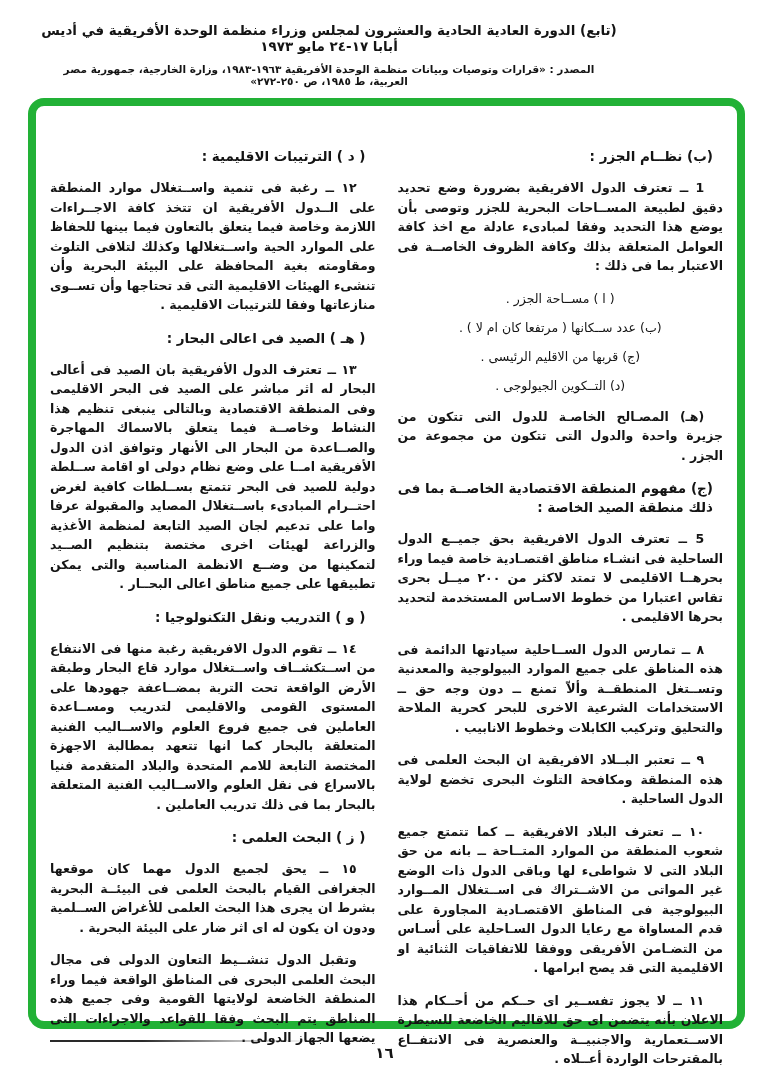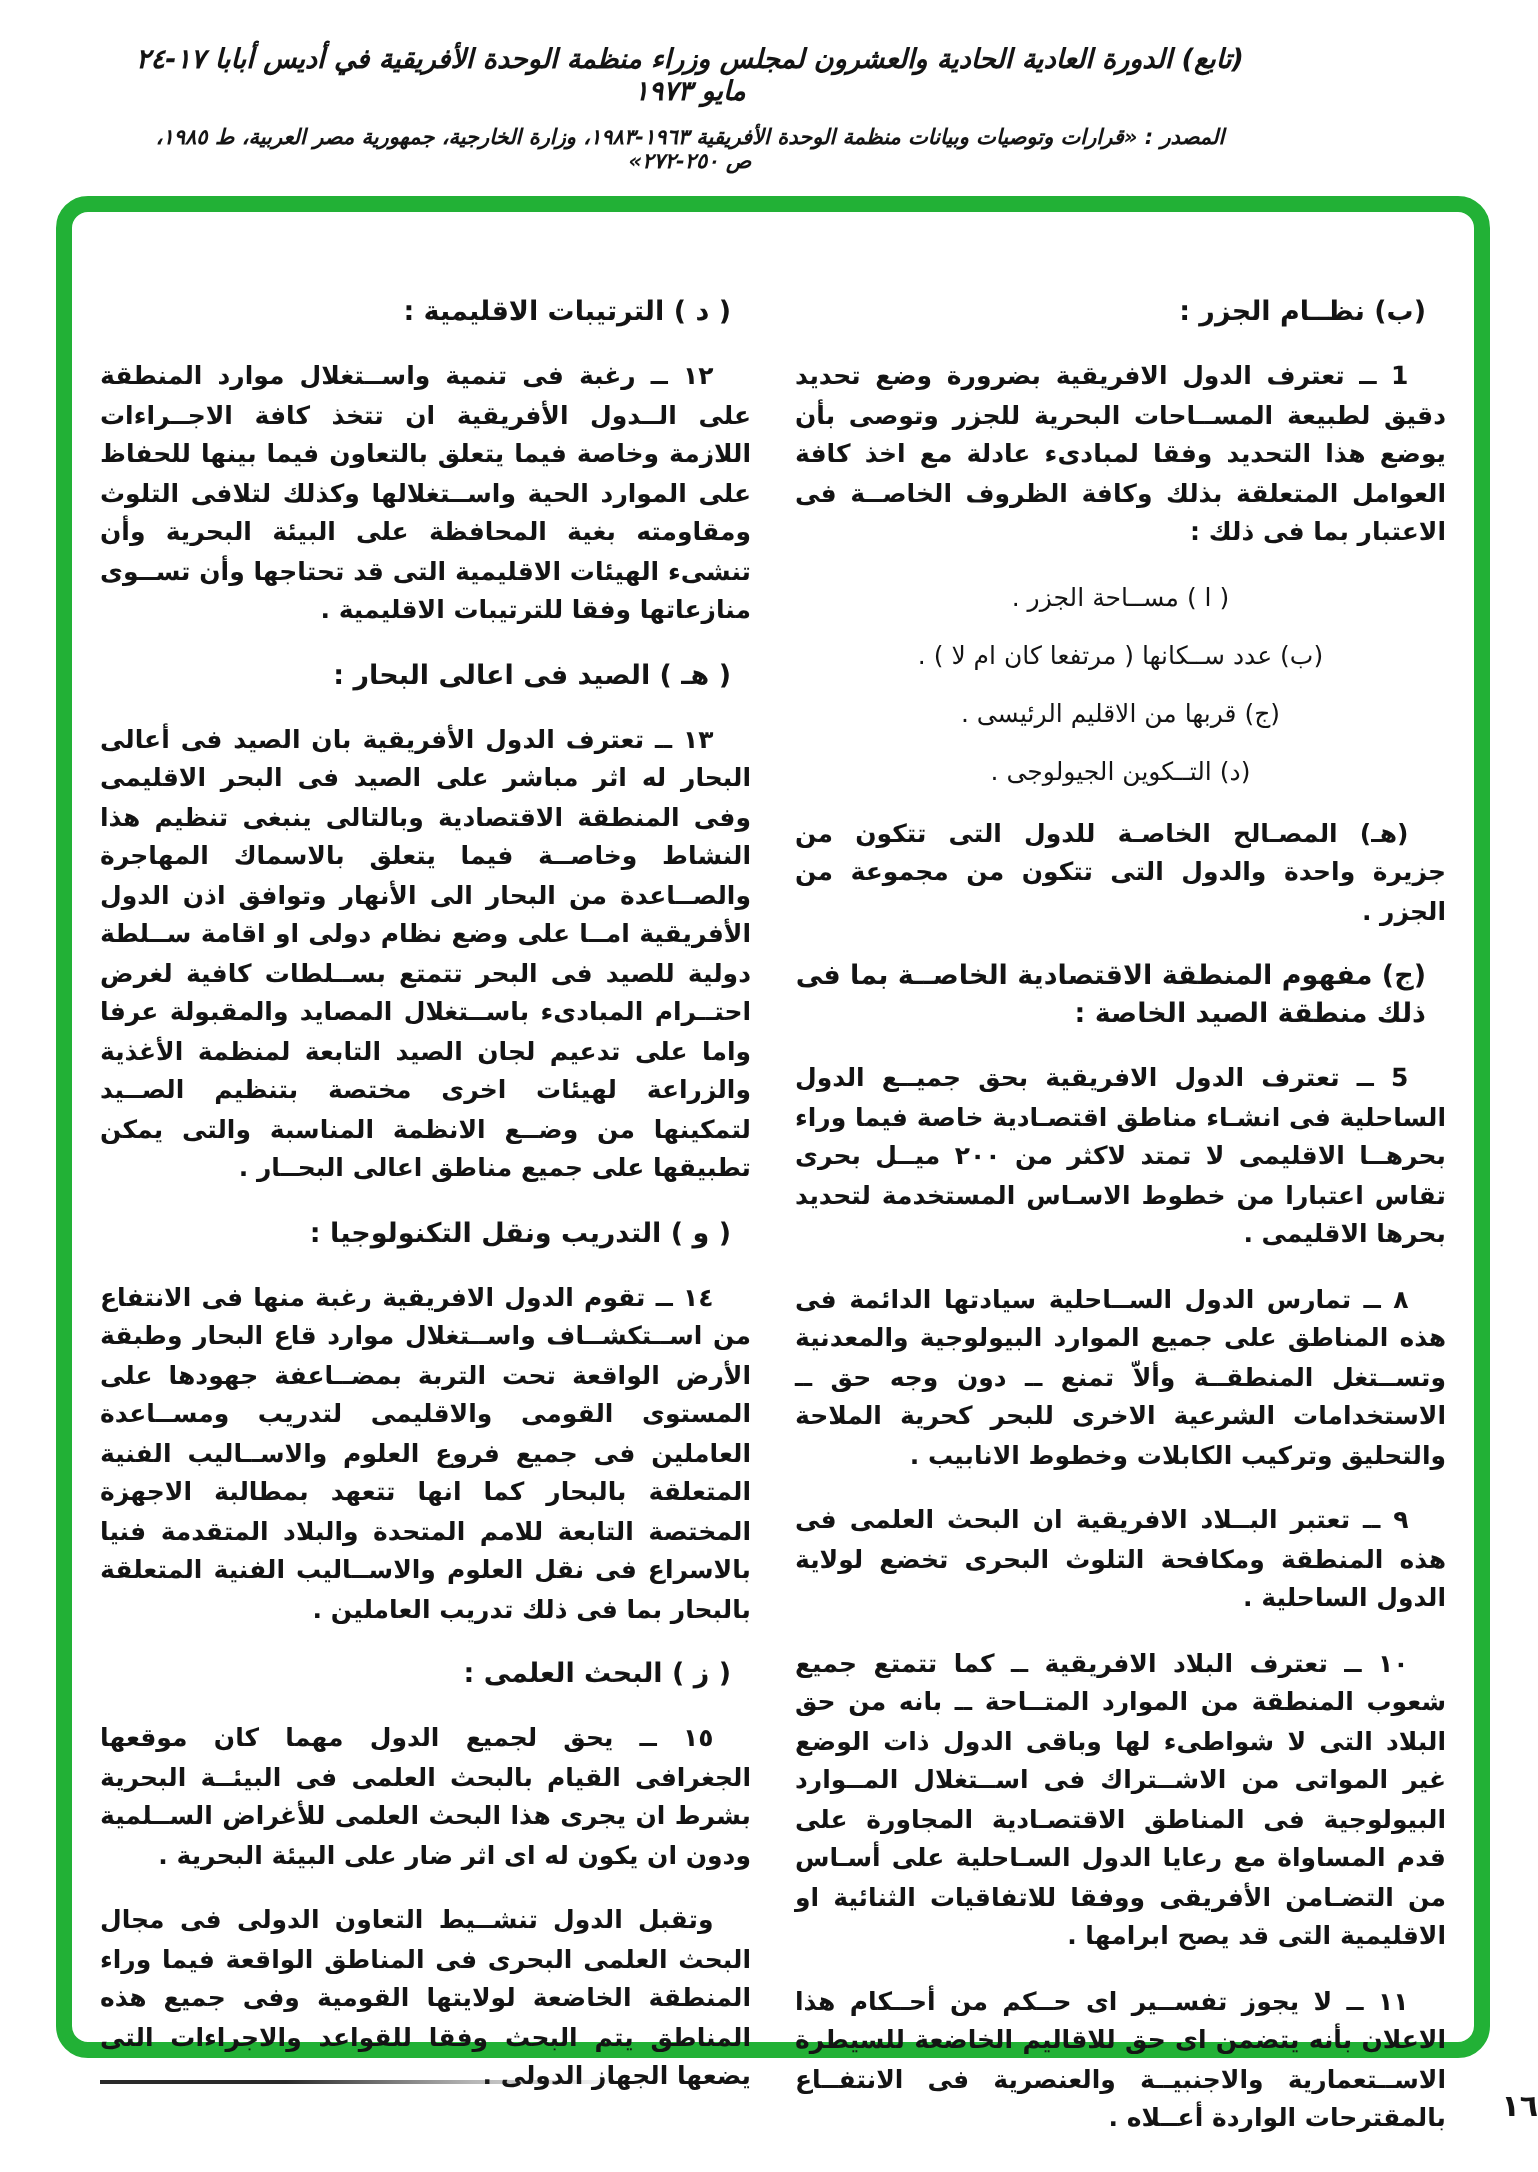--- a/index.html
+++ b/index.html
@@ -1,21 +1,21 @@
 <!DOCTYPE html>
 <html lang="ar" dir="rtl"><head>
 <meta charset="utf-8">
 <style>
   * { margin:0; padding:0; box-sizing:border-box; }
   html,body { background:#ffffff; }
   body {
     width:769px; height:1086px; position:relative; overflow:hidden;
     font-family:"DejaVu Sans", sans-serif; color:#141414; direction:rtl;
   }
-  .header { position:absolute; top:22px; left:16px; width:658px; text-align:center;font-style:italic; }
+  .header { position:absolute; top:22px; left:0; width:658px; text-align:center; }
   .header-title { font-size:13.5px; font-weight:bold; letter-spacing:0; padding:0 40px; }
   .header-source { font-size:10.5px; font-weight:bold; margin-top:9px; padding:0 60px; }
 
   .doc-frame {
     position:absolute; top:98px; left:28px; width:717px; height:931px;
     border:8px solid #22b136; border-radius:16px; background:#ffffff;
     padding:24px 10px 16px 10px;
   }
   .columns { display:flex; gap:14px; height:100%; }
   .col { flex:1 1 0; min-width:0; padding:0 4px; }
@@ -34,21 +34,21 @@
   .li {
     font-weight:normal; font-size:12.5px; line-height:19px;
     text-align:center; margin:10px 0;
   }
   .footer-rule {
     position:absolute; top:1040px; left:50px; width:265px; height:2px;
     background:linear-gradient(to right, #2a2a2a 35%, rgba(42,42,42,0.35) 70%, rgba(42,42,42,0));
   }
   .page-number {
     position:absolute; top:1044px; left:0; width:769px;
-    font-size:15px; font-weight:bold;
+    text-align:center; font-size:15px; font-weight:bold;
   }
 </style>
 </head>
 <body>
 
 <div class="header">
   <div class="header-title">(تابع) الدورة العادية الحادية والعشرون لمجلس وزراء منظمة الوحدة الأفريقية في أديس أبابا ١٧-٢٤ مايو ١٩٧٣</div>
   <div class="header-source">المصدر : «قرارات وتوصيات وبيانات منظمة الوحدة الأفريقية ١٩٦٣-١٩٨٣، وزارة الخارجية، جمهورية مصر العربية، ط ١٩٨٥، ص ٢٥٠-٢٧٢»</div>
 </div>
 

